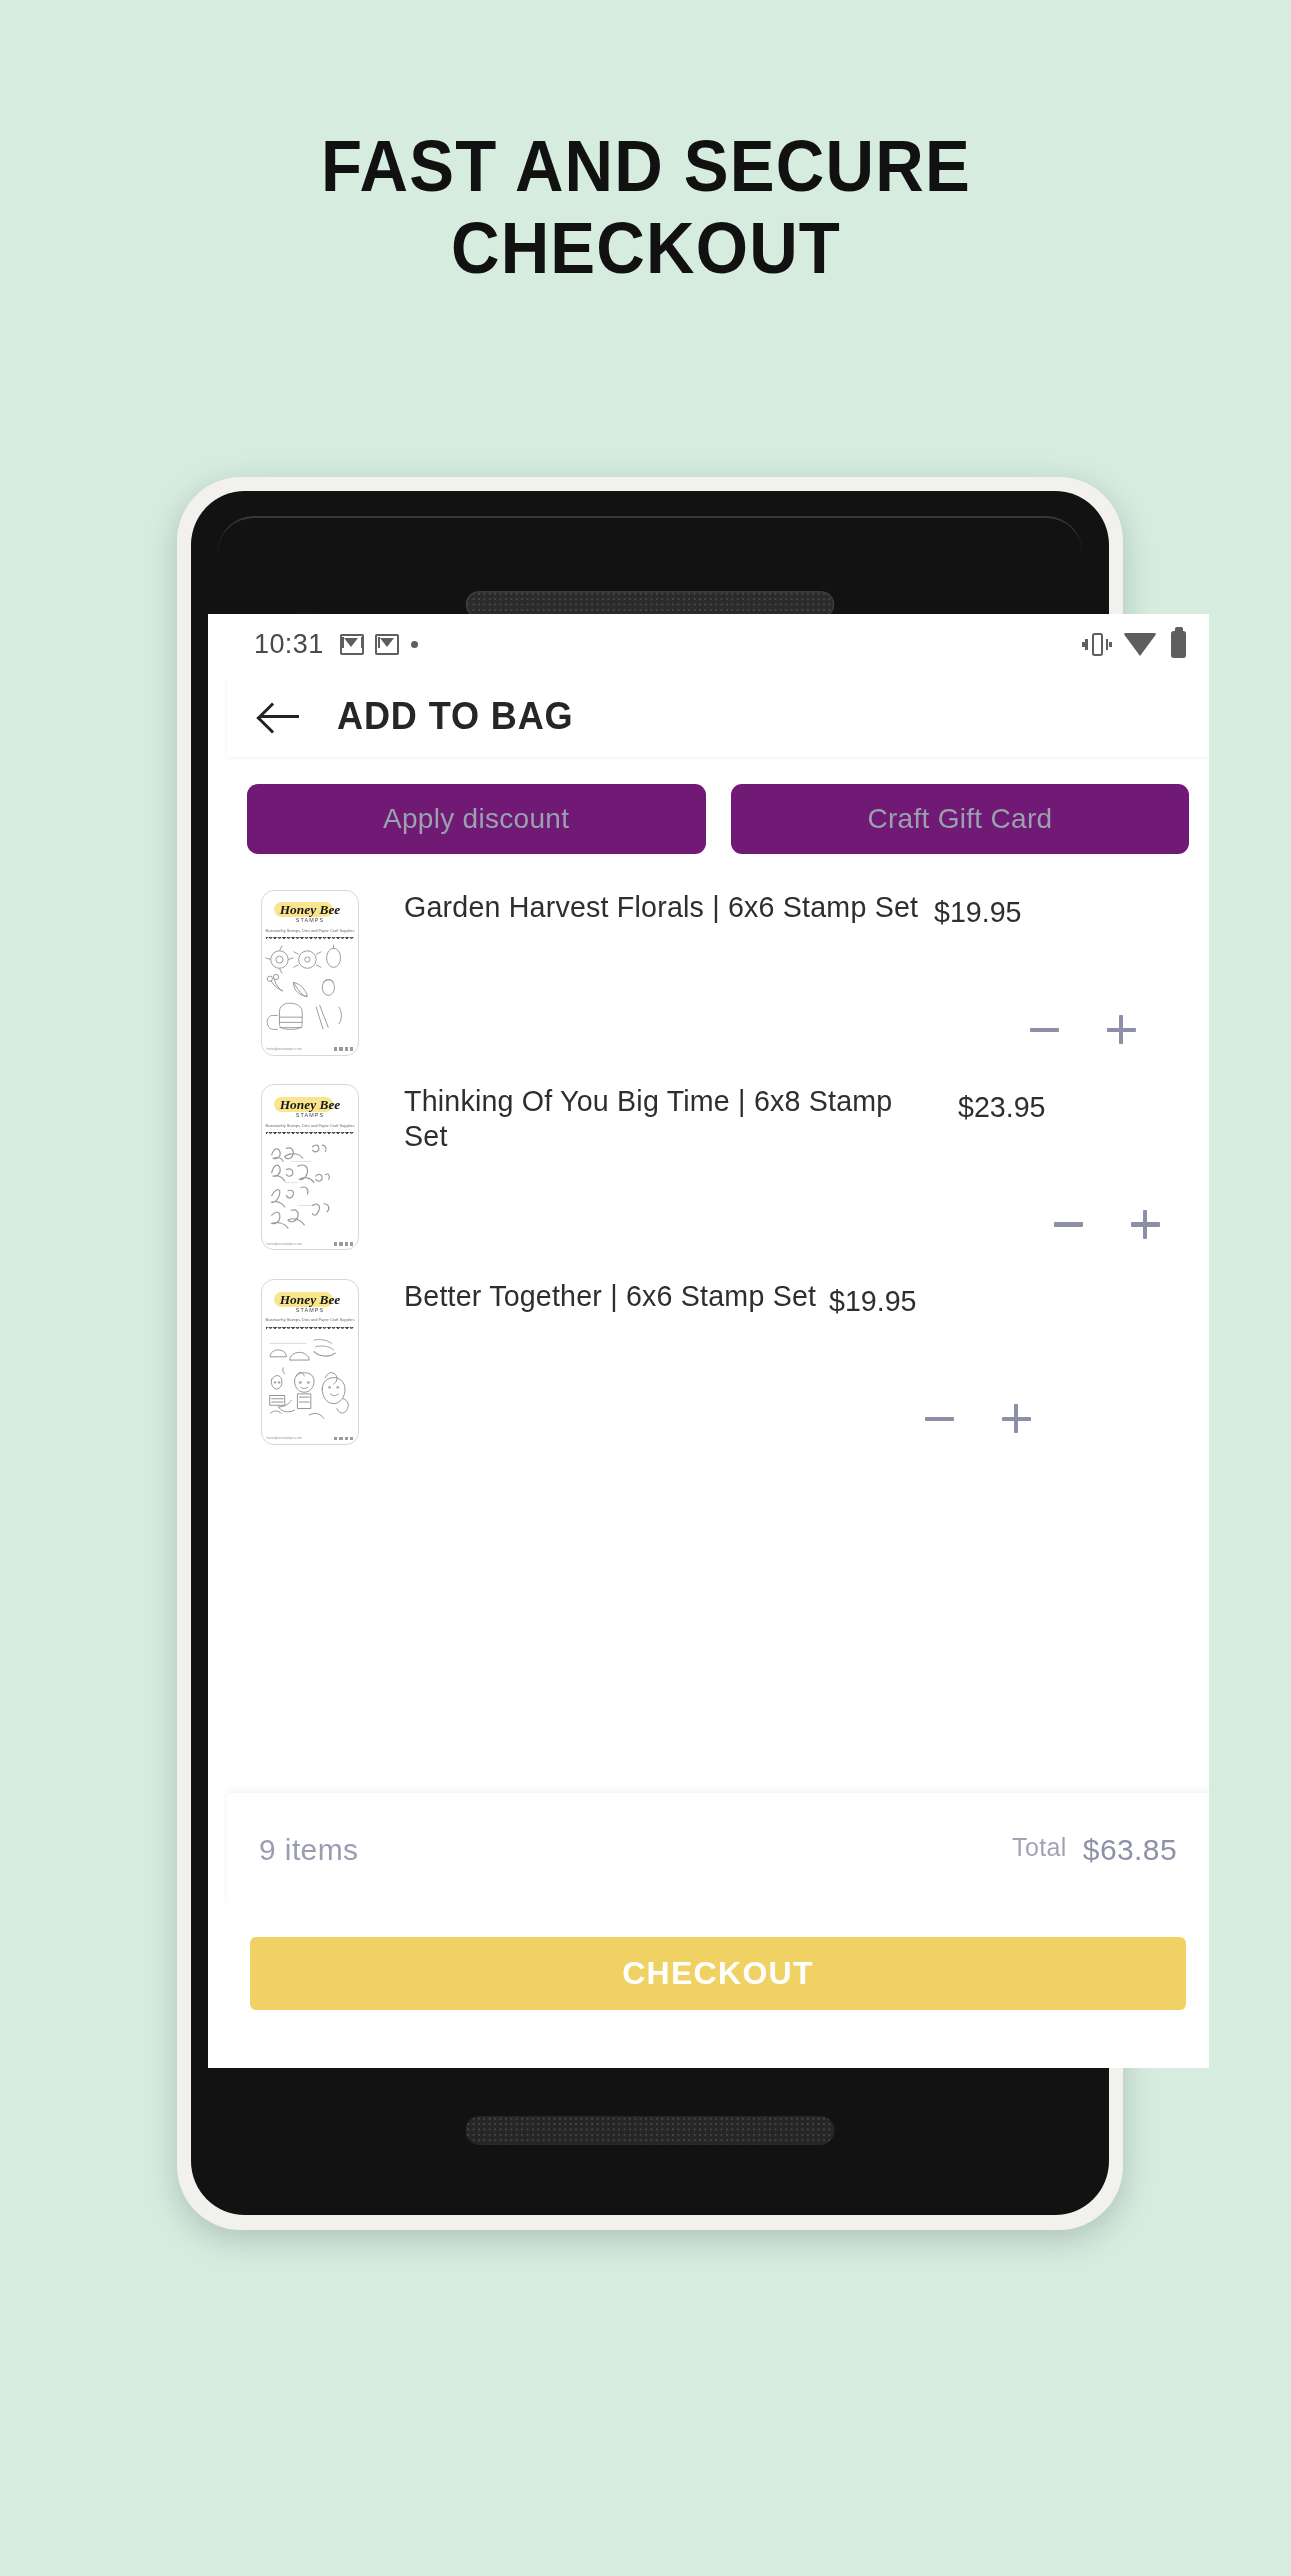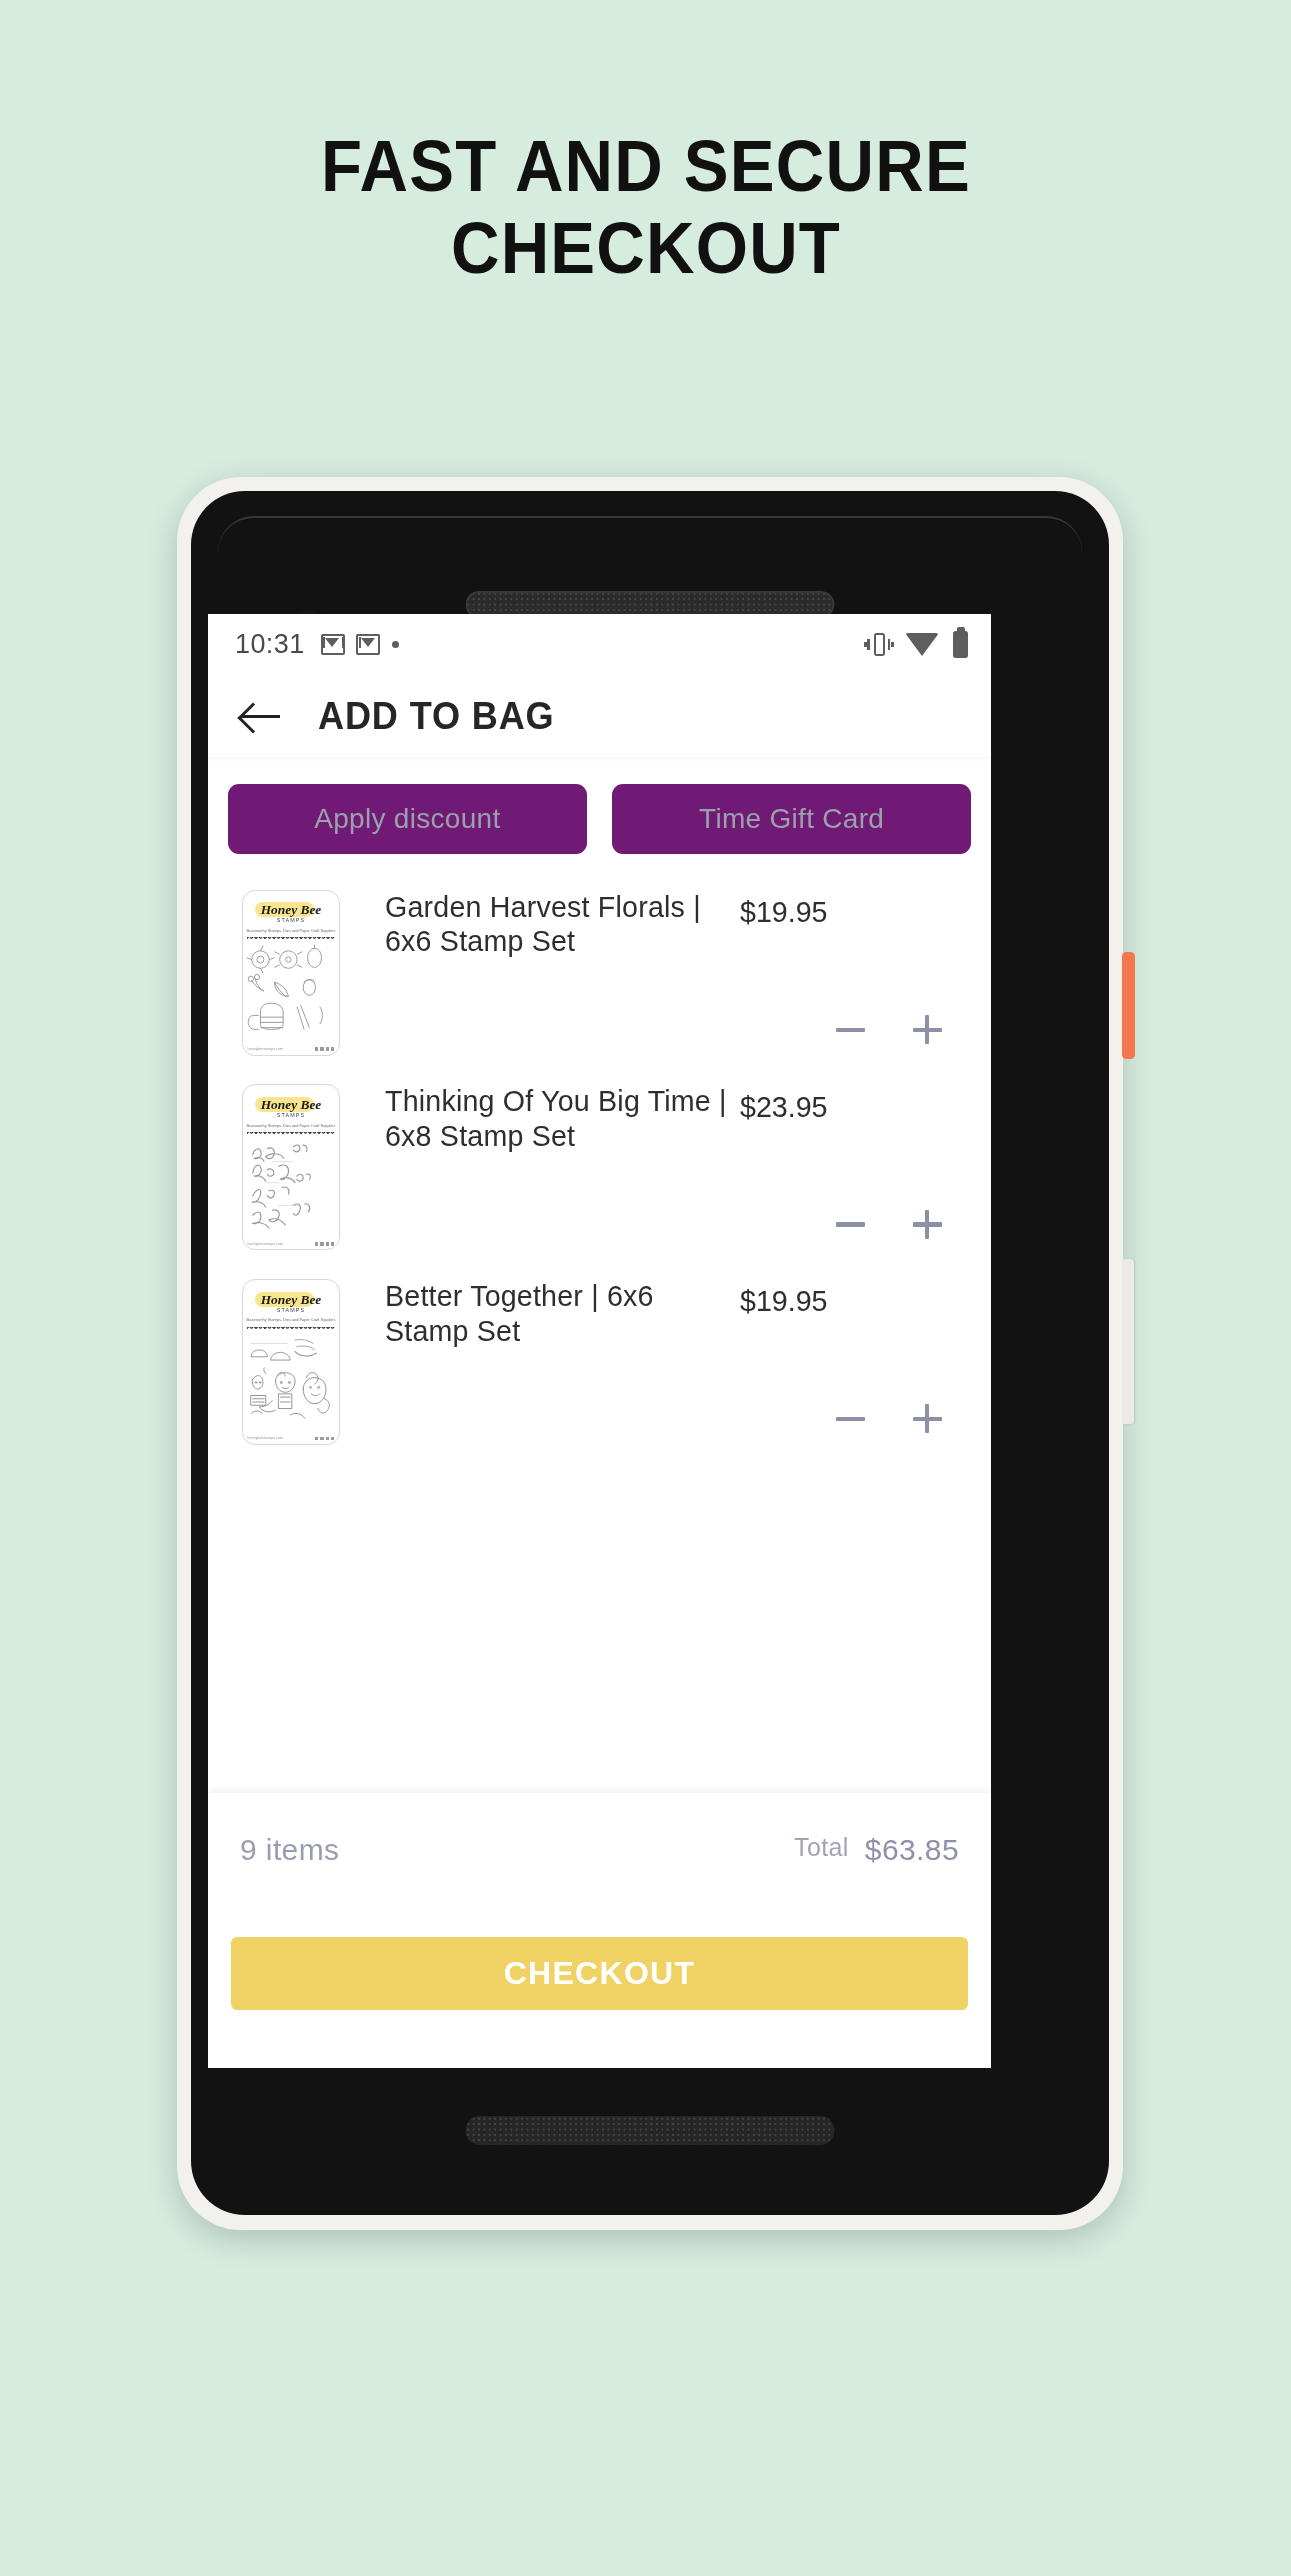--- a/index.html
+++ b/index.html
@@ -114,23 +114,24 @@
     width: 11.6px; height: 165px;
     background: #eceae5;
     border-radius: 3.6px;
     box-shadow: 0.9px 0 1.8px rgba(0,0,0,0.12);
   }
 
   
   .screen {
     position: absolute;
     left: 208px; top: 614px;
-    width: 783px; height: 1454px;
+    width: 1001px; height: 1454px;
     background: #ffffff;
     overflow: hidden;
+    padding-left: 19px;
   }
 
   
   .status-bar {
     position: relative;
     height: 61px;
     display: flex;
     align-items: center;
     padding: 0 23px 0 27px;
     color: #5a5a5a;
@@ -518,21 +519,21 @@
 
     <div class="app-bar">
       <div class="back-arrow"></div>
       <div class="app-title">ADD TO BAG</div>
     </div>
 
     <div class="content">
 
       <div class="promo-row">
         <button class="promo-btn">Apply discount</button>
-        <button class="promo-btn">Time Gift Card</button>
+        <button class="promo-btn">Craft Gift Card</button>
       </div>
 
       <div class="cart-list">
 
         <div class="cart-item">
           <div class="thumb">
             <div class="thumb-logo-hl"></div>
             <div class="thumb-logo">Honey Bee</div>
             <div class="thumb-sub">STAMPS</div>
             <div class="thumb-tag">Buzzworthy Stamps, Dies and Paper Craft Supplies</div>

